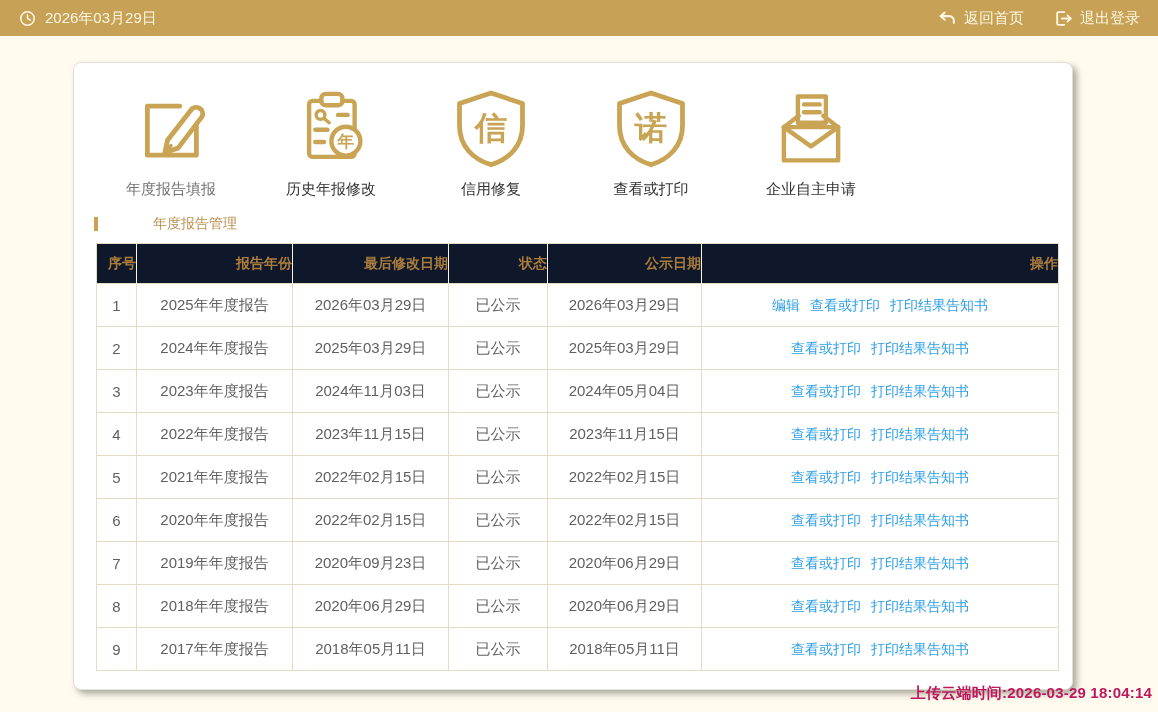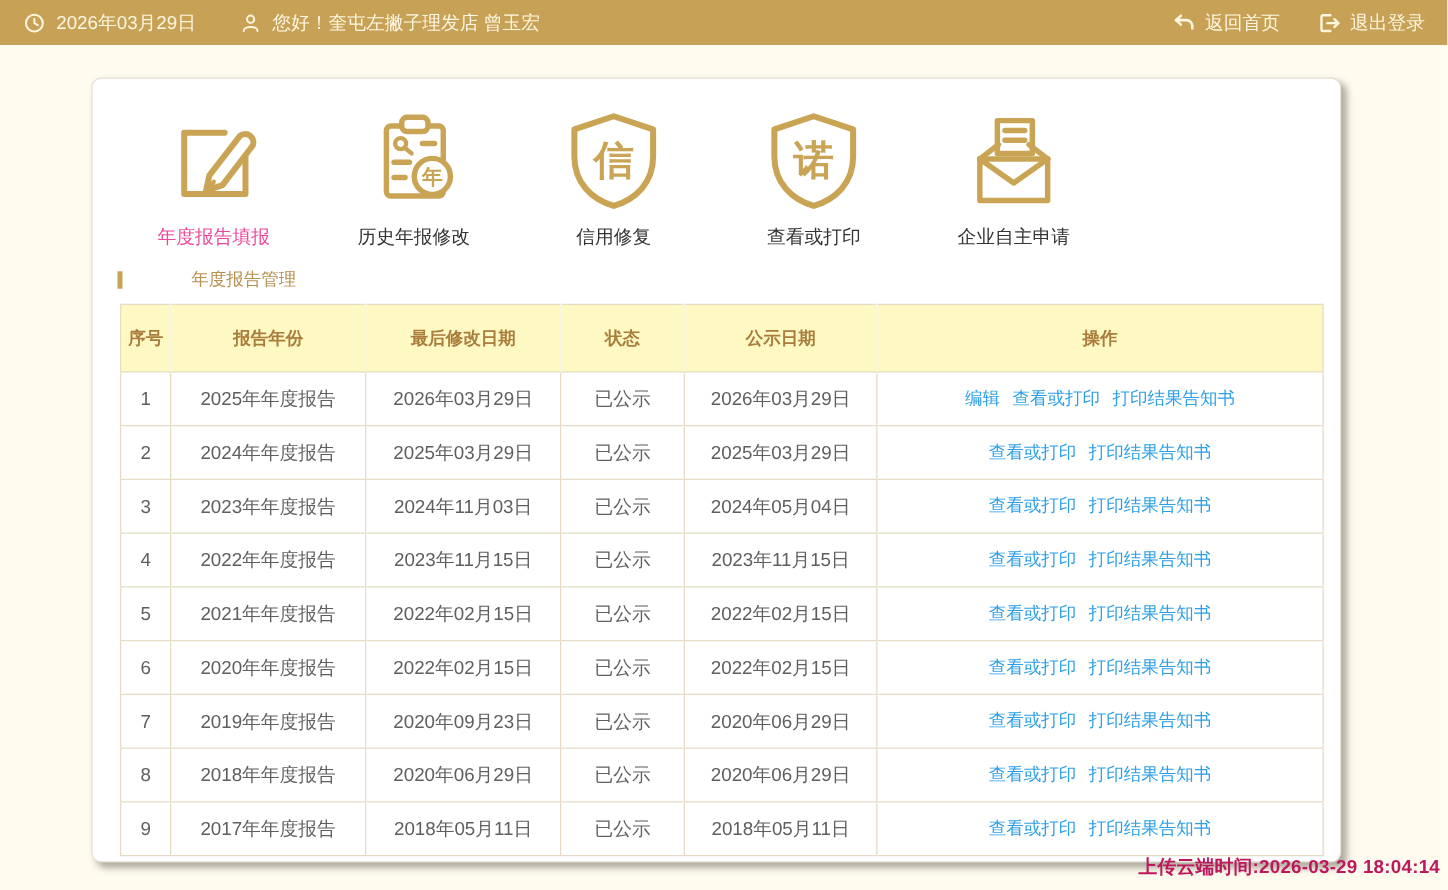--- a/index.html
+++ b/index.html
@@ -19,32 +19,32 @@
   
   .card { position:absolute; left:73px; top:62px; width:1000px; height:628px;
     background:#ffffff; border:1px solid #e3dfd2; border-radius:8px;
     box-shadow:4px 4px 6px rgba(108,103,92,.55); }
 
   
   .features { display:flex; padding:22px 0 0 17px; }
   .feature { width:160px; display:flex; flex-direction:column; align-items:center; cursor:pointer; }
   .feature-icon { width:84px; height:86px; display:block; }
   .feature-label { margin-top:9px; font-size:15px; color:#333; }
-  .feature.active .feature-label { color:#ec4899; }
+  .feature.active .feature-label { color:#737373; }
 
   
   .section-title { display:flex; align-items:center; margin:16px 0 10px 20px;
     font-size:14px; color:#b8904f;gap:48px; }
   .section-title .bar { width:4px; height:14px; background:#c9a455; margin-right:7px; display:inline-block; }
 
   
   table.report { border-collapse:collapse; margin-left:22px; width:962px; table-layout:fixed;
     border:1px solid #e6dcc5; }
-  table.report thead th { background:#fef9c3; color:#aa7d3c; font-size:14px; font-weight:bold;
-    height:54px; border-right:1px solid #f8f3e7; }
+  table.report thead th { background:#0f172a; color:#aa7d3c; font-size:14px; font-weight:bold;
+    height:40px; border-right:1px solid #f8f3e7;text-align:right; }
   table.report thead th:last-child { border-right:none; }
   table.report td { height:43px; text-align:center; font-size:15px; color:#5f5f5f;
     border-top:1px solid #e6dcc5; border-right:1px solid #e6dcc5; background:#fff; }
   table.report td:last-child { border-right:none; }
   .op-link { color:#2e9fe6; font-size:14px; margin:0 5px; cursor:pointer; text-decoration:none; }
 
   
   .footer-time { position:absolute; right:6px; top:684px; font-size:15px; color:#be185d;
     font-weight:bold; letter-spacing:.2px; }
 </style>
@@ -52,27 +52,20 @@
 <body>
 
 <div class="topbar">
   <div class="tb-group">
     <span class="tb-item">
       <svg class="tb-icon" viewBox="0 0 24 24" fill="none" stroke="#fdf6e0" stroke-width="2" stroke-linecap="round">
         <circle cx="12" cy="12" r="8.5"></circle>
           <path d="M12 7.5 V12 L15.5 14"></path>
       </svg>
       <span>2026年03月29日</span>
-    </span>
-    <span class="tb-item">
-      <svg class="tb-icon" viewBox="0 0 24 24" fill="none" stroke="#fdf6e0" stroke-width="2" stroke-linecap="round">
-        <circle cx="12" cy="8" r="3.6"></circle>
-          <path d="M5 20 C5 14.5 19 14.5 19 20"></path>
-      </svg>
-      <span>您好！奎屯左撇子理发店  曾玉宏</span>
     </span>
   </div>
   <div class="tb-group" style="gap:30px;">
     <a class="tb-link">
       <svg class="tb-icon" viewBox="0 0 24 24" fill="none" stroke="#fdf6e0" stroke-width="2.6" stroke-linecap="round" stroke-linejoin="round">
         <path d="M8.5 4.5 L3.5 9 L8.5 13.5"></path>
           <path d="M3.5 9 H14 a6 6 0 0 1 6 6 v2.5"></path>
       </svg>
       <span>返回首页</span>
     </a>

